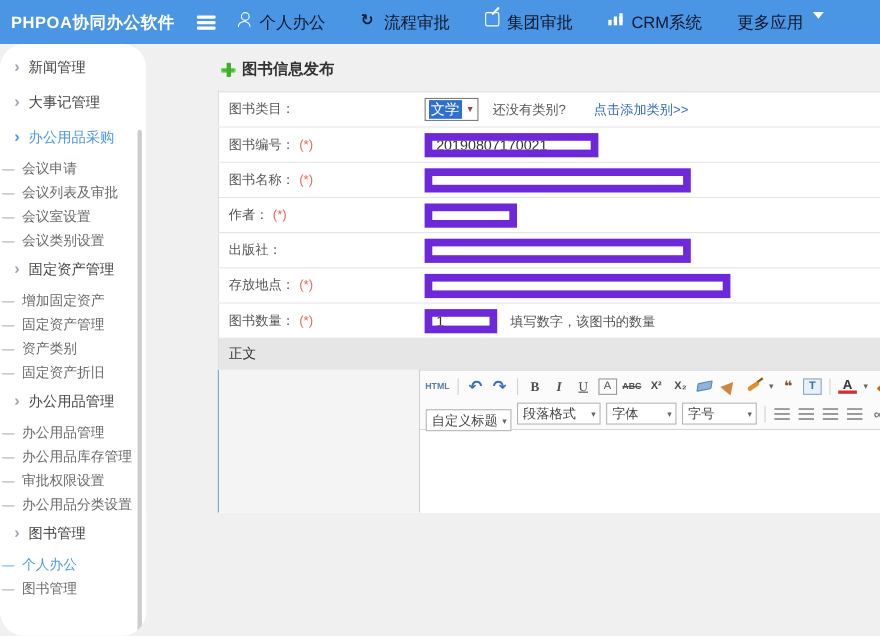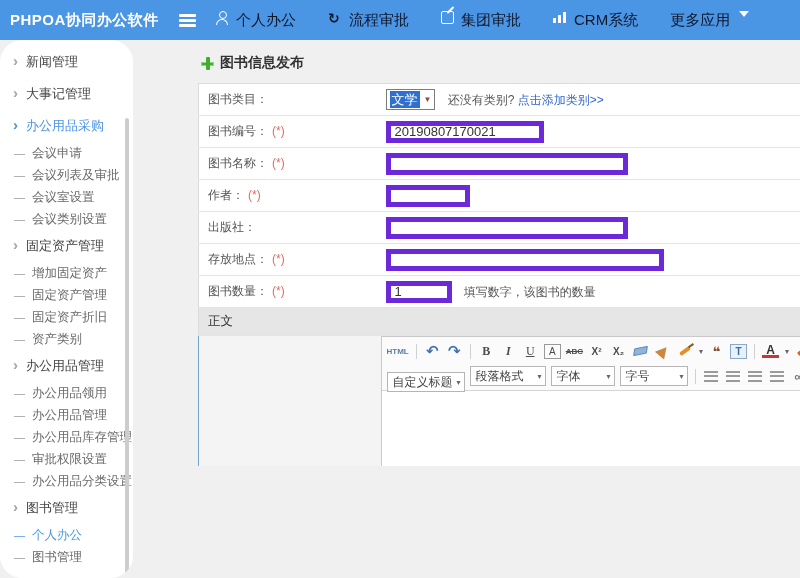--- a/index.html
+++ b/index.html
@@ -35,21 +35,21 @@
   .icon-caret-down { width:0; height:0; border-left:5px solid transparent; border-right:5px solid transparent;
       border-top:6px solid #fff; margin-left:2px; }
 
   
   .sidebar { position:absolute; left:0; top:40px; width:133px; height:538px;
              background:#fff; padding-top:6px; overflow:hidden;border-radius:22px; }
   .sgroup { height:32px; line-height:30px; padding-left:13px; font-size:13px; color:#454545;
             cursor:pointer; white-space:nowrap; }
   .sgroup .chev { color:#9aa6b5; font-size:15px; margin-right:8px; font-weight:bold; }
   .sgroup.active, .sgroup.active .chev { color:#4b95e5; }
-  .schild { height:22px; line-height:22px; padding-left:14px; font-size:12.5px; color:#6a6a6a;
+  .schild { height:22px; line-height:22px; padding-left:2px; font-size:12.5px; color:#6a6a6a;
             cursor:pointer; white-space:nowrap; }
   .schild .dash { color:#9a9a9a; margin-right:7px; font-size:11px; }
   .schild.active { color:#4b9ae8; }
   .schild.active .dash { color:#4b9ae8; }
   .side-scroll { position:absolute; right:4px; top:78px; bottom:0; width:4px;
                  background:#cdcdcd; border-radius:3px; cursor:pointer; }
 
   
   .content { position:absolute; left:133px; top:40px; width:667px; height:426px;
              background:#f0f0f0; overflow:hidden; padding:12px 0 0 65px; }
@@ -60,25 +60,25 @@
   .plus-icon::after { content:""; position:absolute; left:5px; top:0; width:4px; height:13px;
       background:#3fae2a; border-radius:1px; }
   .page-title { font-size:14px; font-weight:bold; color:#333; }
 
   table.form { border-collapse:collapse; width:760px; background:#fff; table-layout:fixed;
                border:1px solid #dcdcdc; }
   table.form td { border-bottom:1px solid #e4e4e4; font-size:12px; color:#555; }
   td.lbl { width:182px; padding-left:9px; height:32px; }
   td.val { padding-left:5px; }
   .req { color:#e86a60; margin-left:4px; }
-  input.txt { height:22px; border:5px solid #6d28d9; font-size:13px; padding:0 4px;
+  input.txt { height:22px; border:7px solid #6d28d9; font-size:13px; padding:0 4px;
               font-family:"Liberation Sans","DejaVu Sans",sans-serif; color:#333; background:#fff; }
   .w158{width:158px;} .w242{width:242px;} .w84{width:84px;} .w278{width:278px;} .w66{width:66px;}
   .hint { color:#555; font-size:12px; margin-left:9px; }
-  .link { color:#36c; font-size:12px; text-decoration:none; cursor:pointer; margin-left:0; }
+  .link { color:#36c; font-size:12px; text-decoration:none; cursor:pointer; margin-left:22px; }
   
   .fake-select { display:inline-flex; align-items:center; height:21px; border:1px solid #7c7c7c;
                  background:#fff; padding:0 3px; cursor:pointer; }
   .sel-text { background:#2e6fd0; color:#fff; font-size:13px; padding:0 2px; line-height:17px; }
   .sel-arrow { font-size:8px; color:#994444; margin-left:4px; }
 
   tr.section td { background:#e6e6e6; height:28px; padding-left:9px; color:#333; font-size:12.5px;
                   border-top:1px solid #d9d9d9; }
   td.lbl-content { background:#f4f4f4; border-left:1px solid #74a3cc; vertical-align:middle;
                    height:320px; padding-left:9px; }
@@ -178,30 +178,27 @@
   <div class="sgroup">
     <span class="chev">›</span><span>固定资产管理</span>
   </div>
   <div class="schild">
     <span class="dash">—</span><span>增加固定资产</span>
   </div>
   <div class="schild">
     <span class="dash">—</span><span>固定资产管理</span>
   </div>
   <div class="schild">
+    <span class="dash">—</span><span>资产类别</span>
+  </div>
+  <div class="schild">
     <span class="dash">—</span><span>固定资产折旧</span>
   </div>
-  <div class="schild">
-    <span class="dash">—</span><span>资产类别</span>
-  </div>
   <div class="sgroup">
     <span class="chev">›</span><span>办公用品管理</span>
-  </div>
-  <div class="schild">
-    <span class="dash">—</span><span>办公用品领用</span>
   </div>
   <div class="schild">
     <span class="dash">—</span><span>办公用品管理</span>
   </div>
   <div class="schild">
     <span class="dash">—</span><span>办公用品库存管理</span>
   </div>
   <div class="schild">
     <span class="dash">—</span><span>审批权限设置</span>
   </div>

